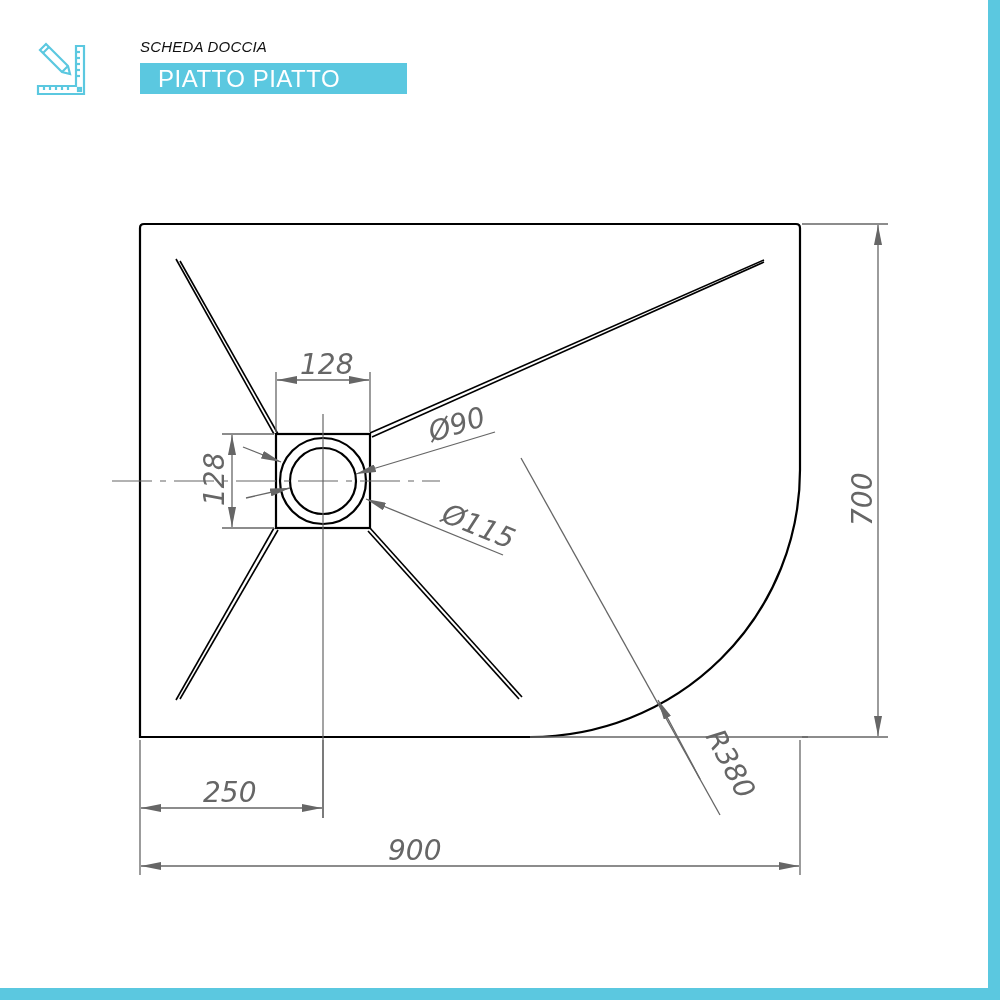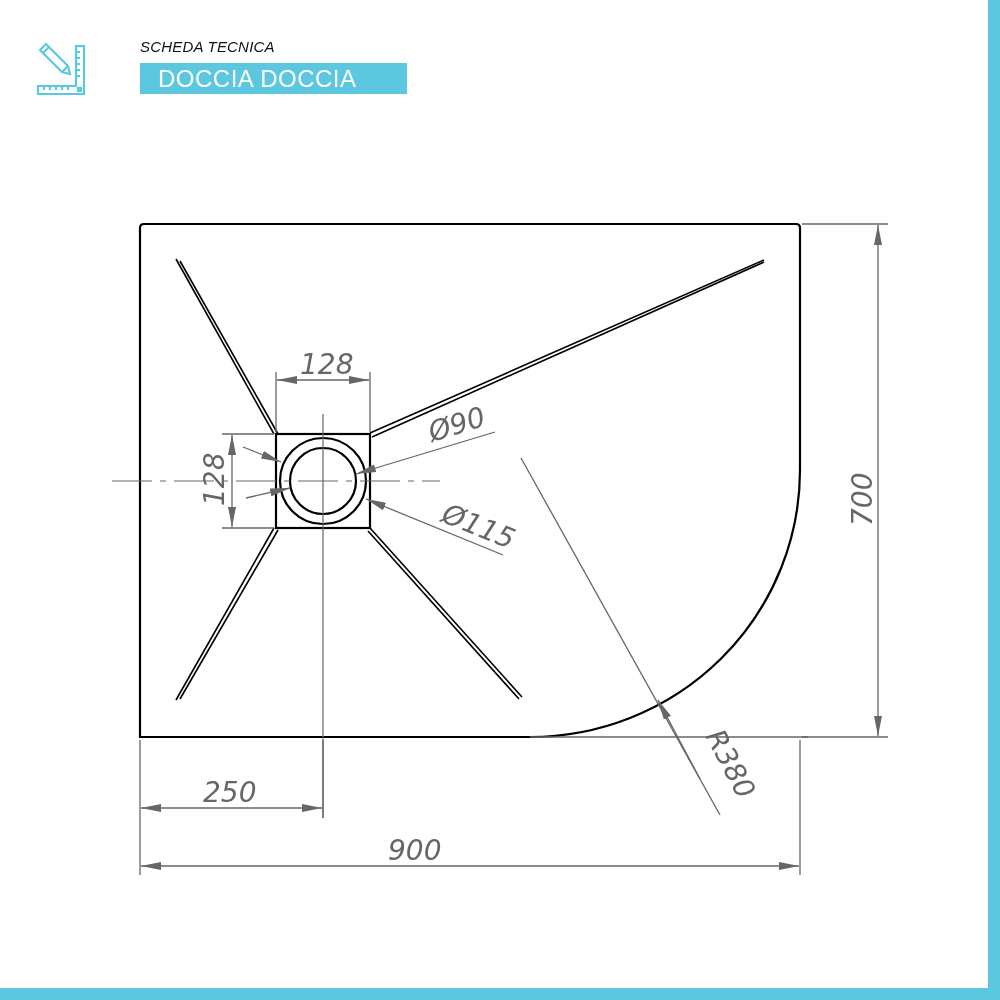--- a/index.html
+++ b/index.html
@@ -35,23 +35,23 @@
       <line x1="40" y1="30" x2="44" y2="30"></line>
       <line x1="40" y1="36" x2="44" y2="36"></line>
       <line x1="8" y1="46" x2="8" y2="50"></line>
       <line x1="14" y1="46" x2="14" y2="50"></line>
       <line x1="20" y1="46" x2="20" y2="50"></line>
       <line x1="26" y1="46" x2="26" y2="50"></line>
       <line x1="32" y1="46" x2="32" y2="50"></line>
       <rect x="42" y="48" width="3" height="3"></rect>
     </g>
   </svg>
-  <div class="subtitle">SCHEDA TECNICA</div>
+  <div class="subtitle">SCHEDA DOCCIA</div>
   <div class="title-box">
-    <div class="title">DOCCIA DOCCIA</div>
+    <div class="title">PIATTO PIATTO</div>
   </div>
 </div>
 
 <svg class="drawing" width="1000" height="1000" viewBox="0 0 1000 1000">
   <defs>
     <marker id="arr" viewBox="0 0 20 8" refX="20" refY="4" markerWidth="20" markerHeight="8" markerUnits="userSpaceOnUse" orient="auto-start-reverse">
       <path d="M0 0 L20 4 L0 8 Z" fill="#666"></path>
     </marker>
   </defs>
 

